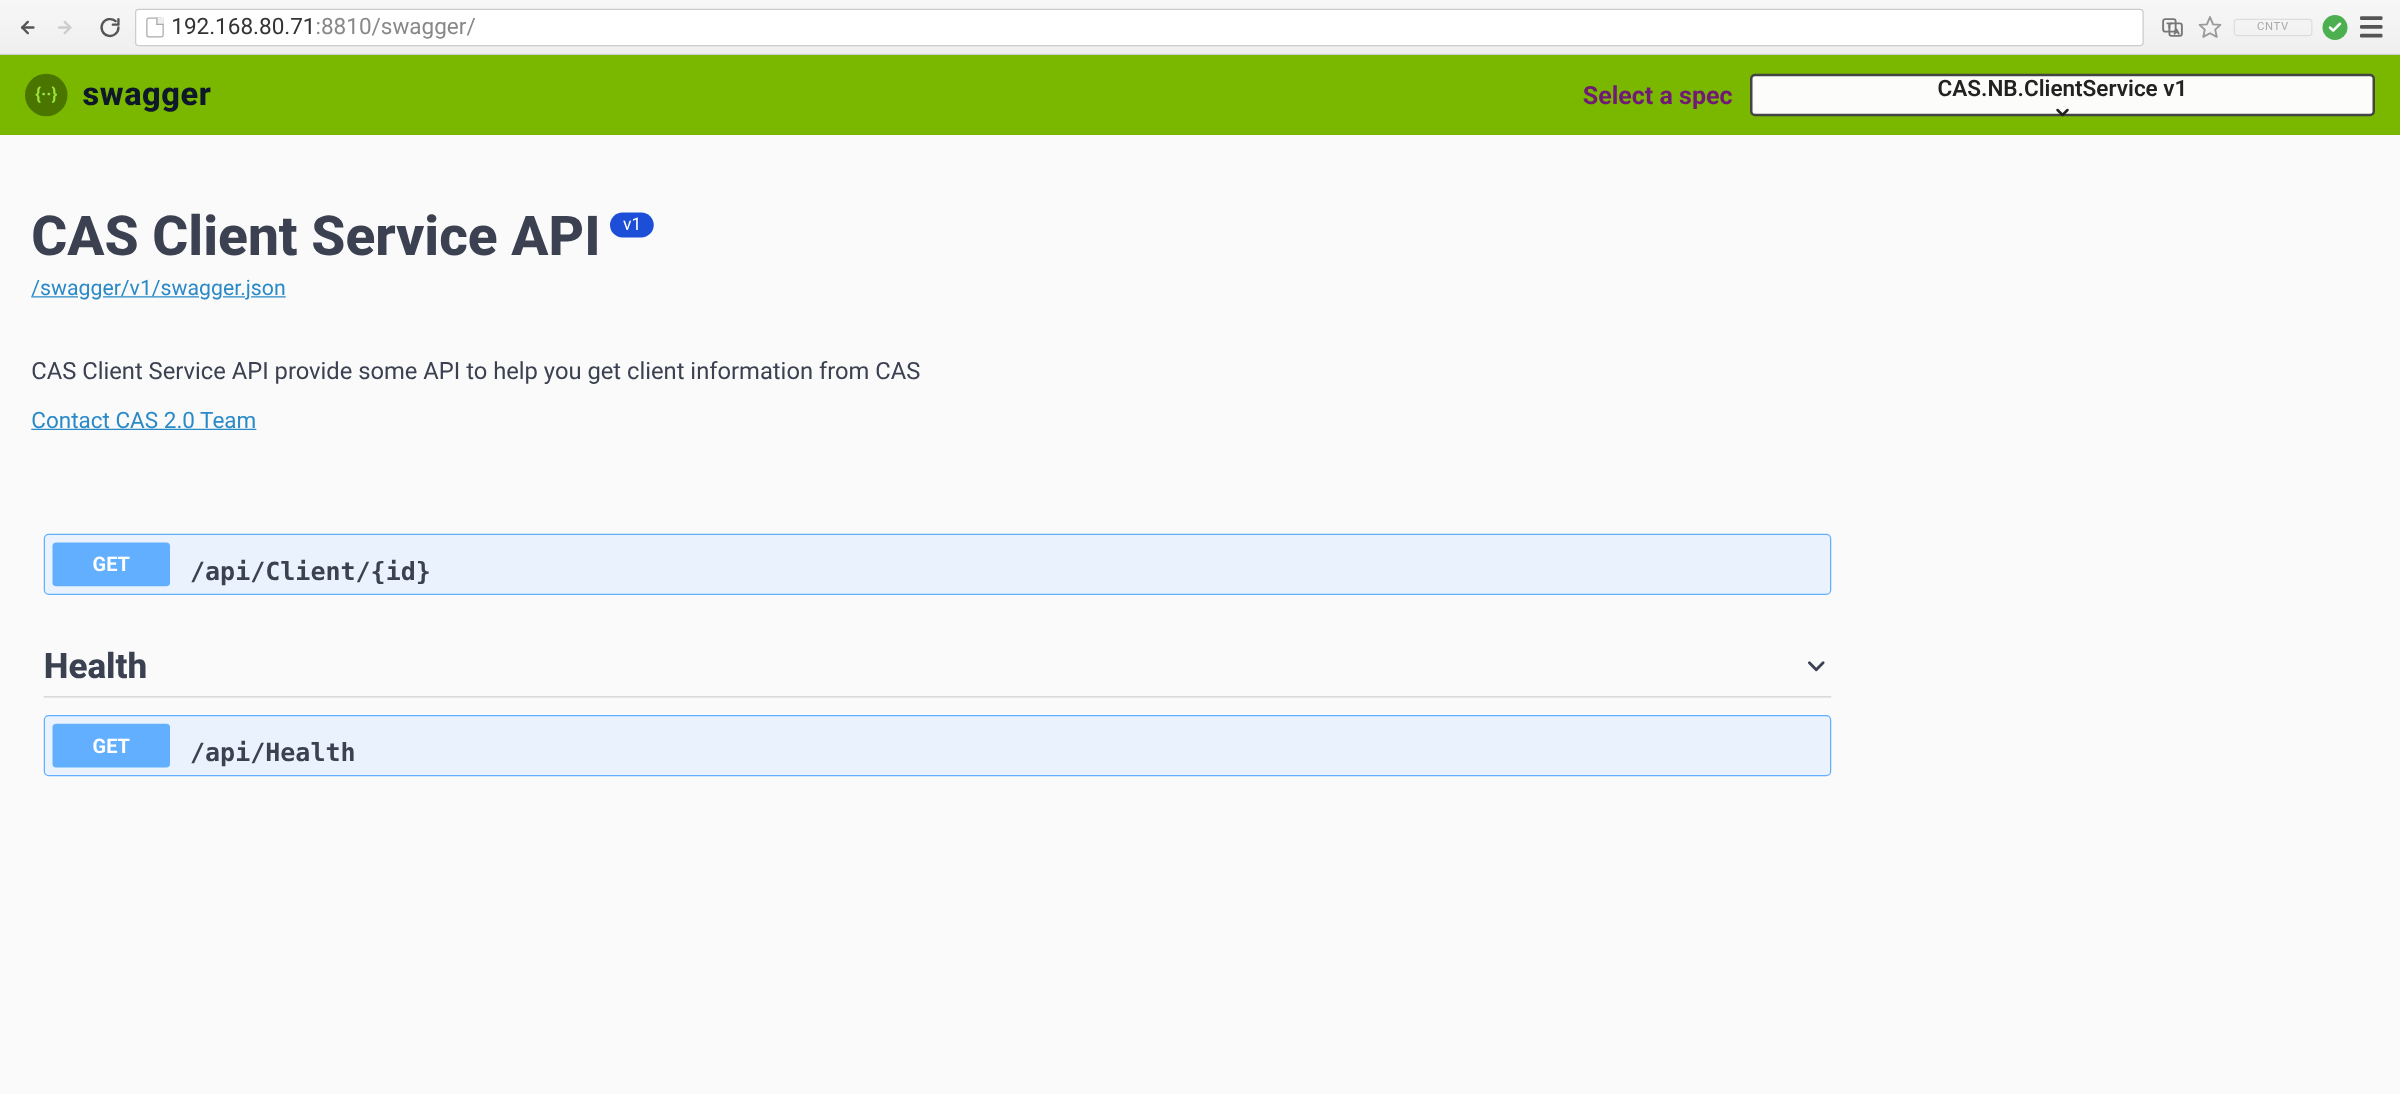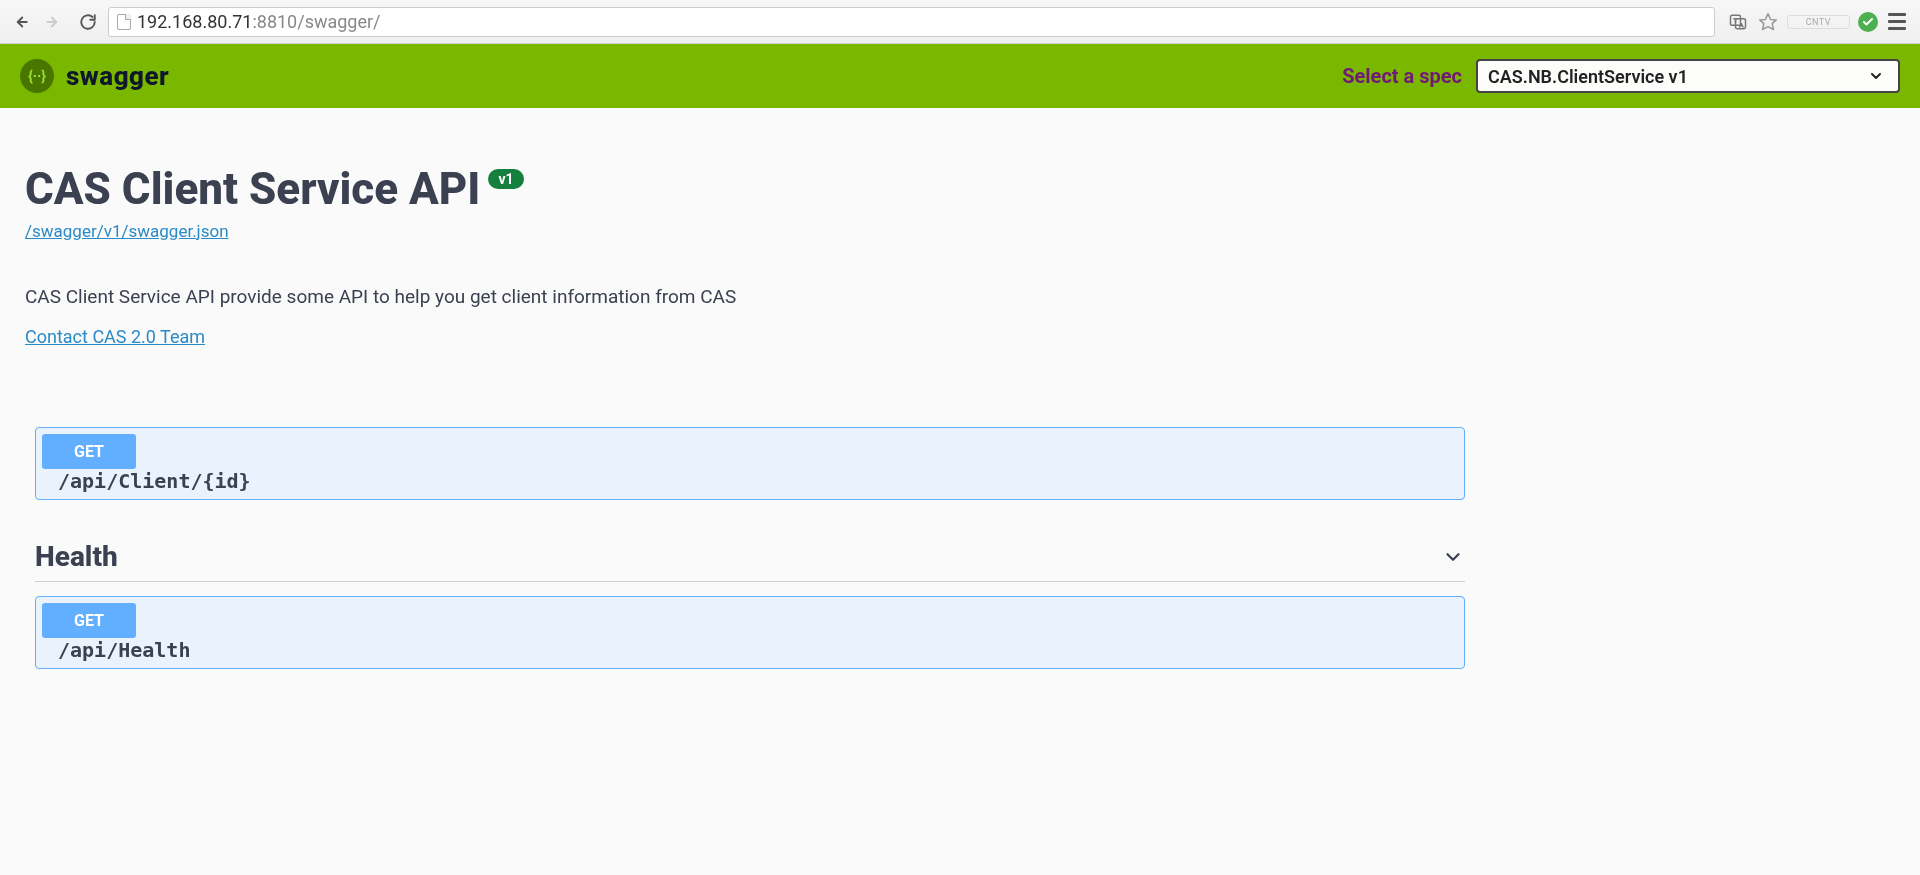--- a/index.html
+++ b/index.html
@@ -127,54 +127,55 @@
     display: flex;
     align-items: center;
     gap: 14px;
   }
   .spec-label {
     color: #701a75;
     font-size: 20px;
     font-weight: 700;
   }
   .spec-select {
-    width: 424px;
+    width: 500px;
     height: 34px;
     border: 2px solid #444;
     background: #fcfcfa;
     border-radius: 4px;
     display: flex;
     align-items: center;
     justify-content: space-between;
     padding: 0 10px;
     font-size: 18px;
     font-weight: 600;
     color: #222;
+    flex-direction: column;
   }
 
   
   .wrapper {
     max-width: 1500px;
     padding: 55px 25px 60px;
     margin: 0;
   }
   .api-title {
     font-size: 44px;
     font-weight: 800;
     color: #3b4151;
     display: inline;
   }
   .version-badge {
     display: inline-block;
-    background: #15803d;
+    background: #1d4ed8;
     color: #fff;
     font-size: 14px;
     padding: 2px 10px;
     border-radius: 40px;
-    font-weight: 700;
+    font-weight: 400;
     vertical-align: 20px;
     margin-left: 4px;
   }
   .json-link {
     display: block;
     margin-top: 6px;
     color: #2a8ac8;
     text-decoration: underline;
     font-size: 17px;
   }
@@ -213,24 +214,23 @@
     color: #3b4151;
   }
 
   
   .opblock {
     margin-top: 14px;
     border: 1px solid #61affe;
     background: #eaf3fd;
     border-radius: 4px;
     display: flex;
-    align-items: flex-start;
+    align-items: flex-end;
     padding: 6px;
     cursor: pointer;
-    flex-direction: column;
   }
   .opblock .method {
     background: #61affe;
     color: #fff;
     font-weight: 700;
     font-size: 16px;
     width: 94px;
     text-align: center;
     padding: 8px 0;
     border-radius: 3px;

